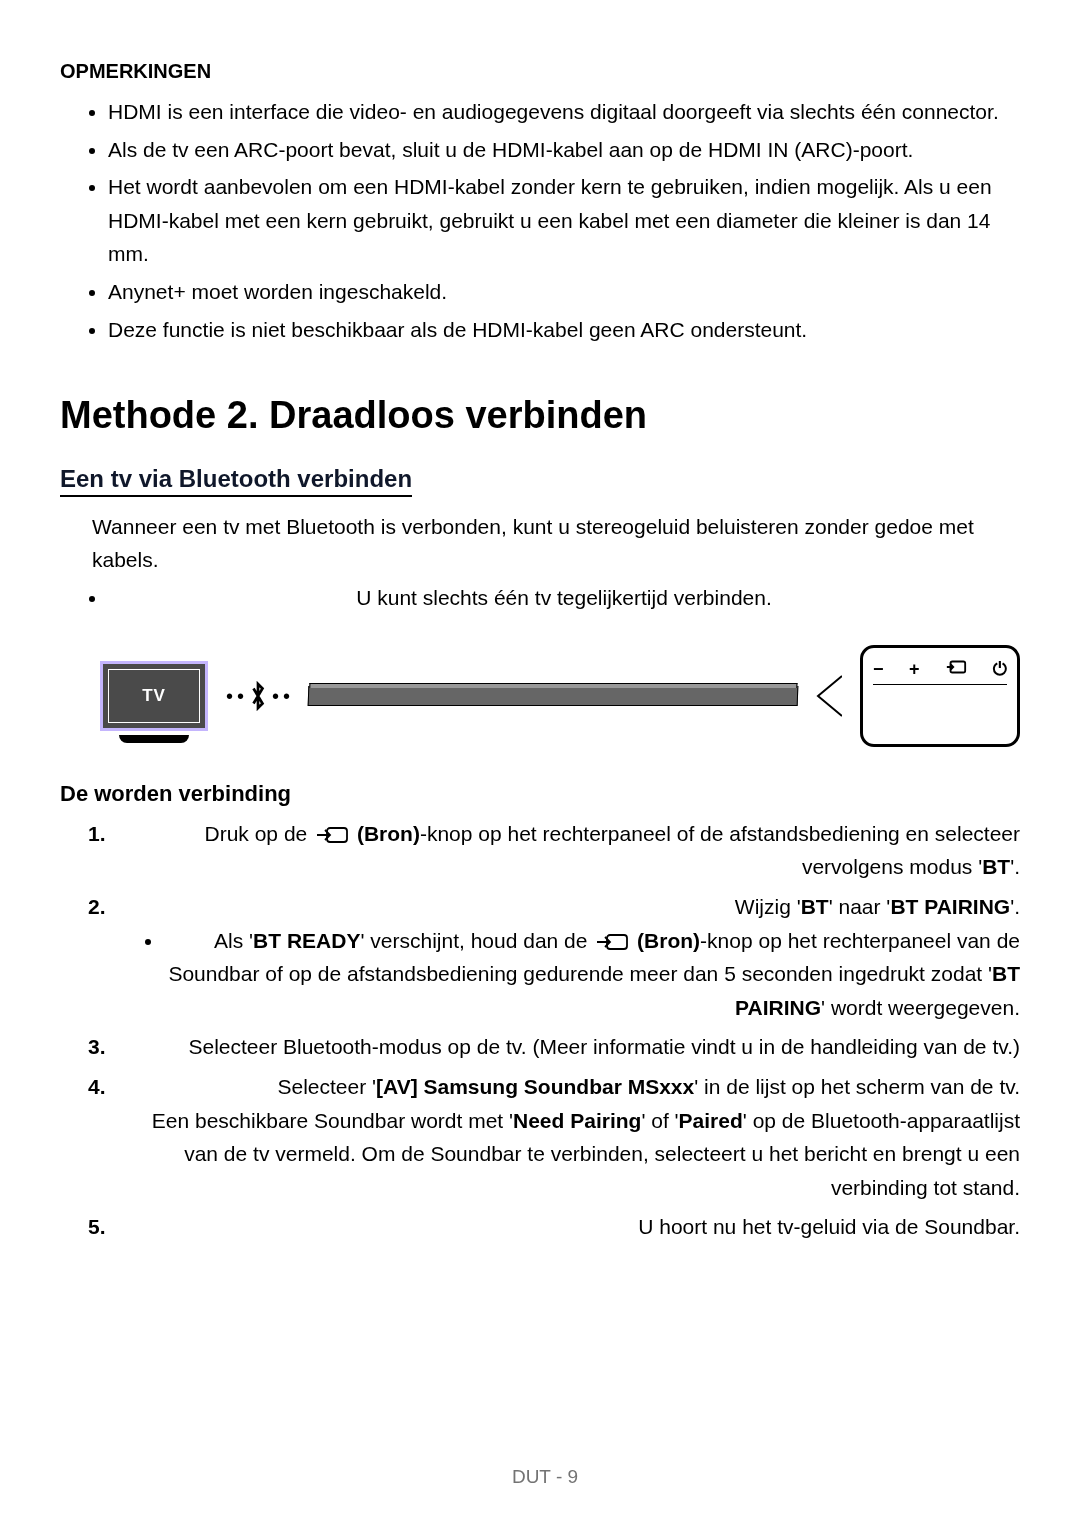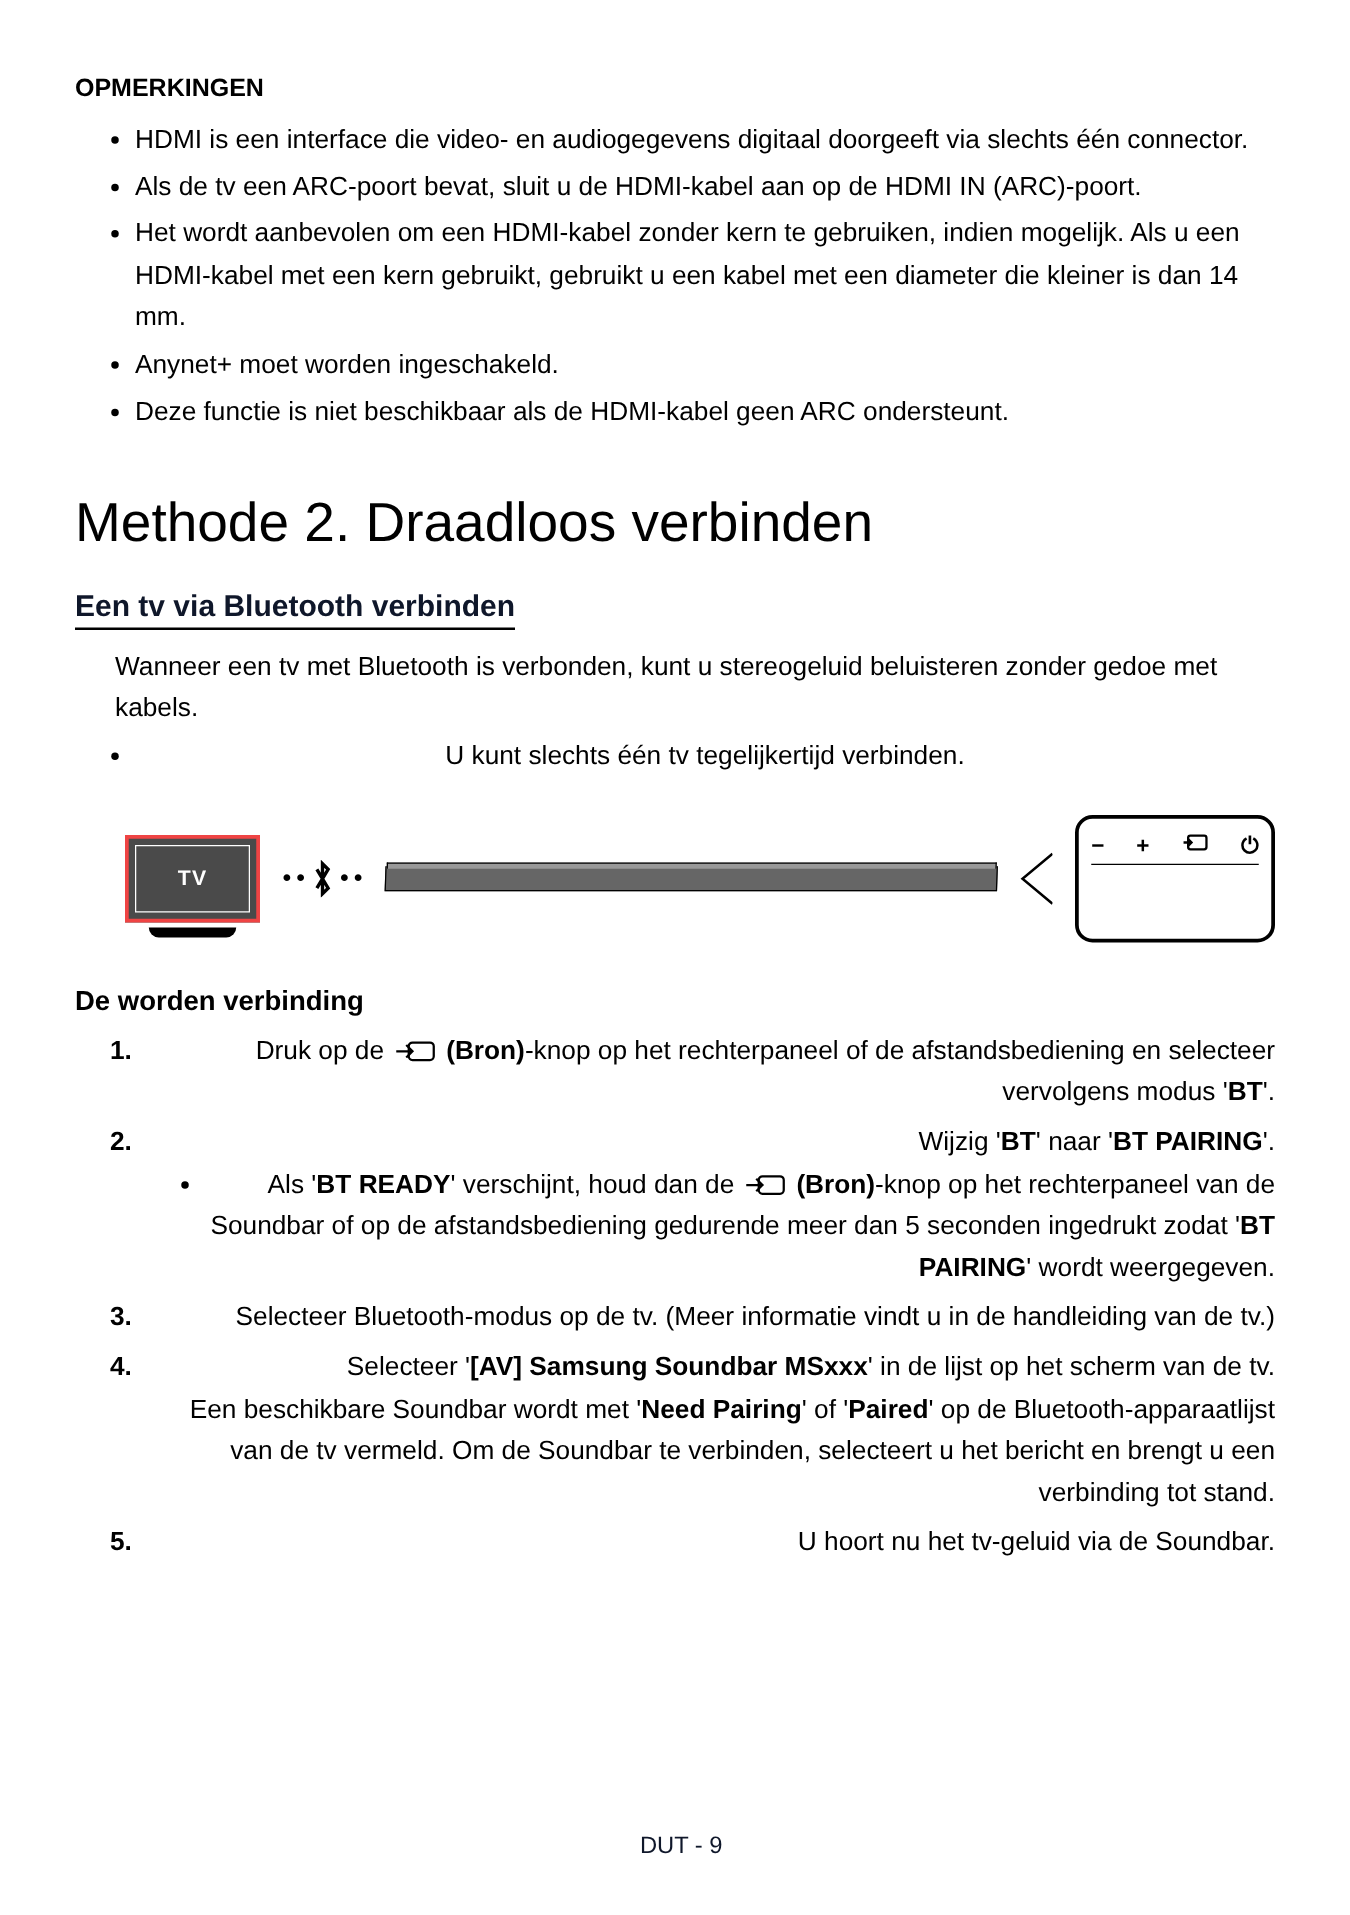--- a/index.html
+++ b/index.html
@@ -29,22 +29,22 @@
   }
   .sub-bullets {
     list-style: disc;
     padding-left: 48px;
   }
   .sub-bullets > li {
     font-size: 21px;
     line-height: 1.6;
   }
   h2.method {
-    font-size: 44px;
-    font-weight: 400;
+    font-size: 38px;
+    font-weight: 700;
     margin-bottom: 28px;
   }
   h3.subsection {
     font-size: 24px;
     font-weight: 700;
     color: #0f172a;
     display: inline-block;
     border-bottom: 2px solid #000;
     padding-bottom: 2px;
     margin-bottom: 14px;
@@ -68,21 +68,21 @@
   .diagram {
     display: flex;
     align-items: center;
     gap: 18px;
     padding-left: 40px;
     margin-bottom: 34px;
   }
   .tv-shape {
     width: 108px;
     height: 70px;
-    border: 3px solid #ef4444;
+    border: 3px solid #c4b5fd;
     background: #4a4a4a;
     position: relative;
     display: flex;
     align-items: center;
     justify-content: center;
     color: #fff;
     font-weight: 700;
     font-size: 17px;
     letter-spacing: 1px;
   }
@@ -177,21 +177,21 @@
     vertical-align: middle;
     margin: 0 2px;
   }
   .source-icon svg { height: 18px; }
   .footer {
     position: absolute;
     bottom: 44px;
     left: 10px; right: 0;
     text-align: center;
     font-size: 19px;
-    color: #0f172a;
+    color: #737373;
   }
 </style>
 </head>
 <body>
 
 
 
 
 <div class="notes-title">OPMERKINGEN</div>
 <ul class="bullets">

